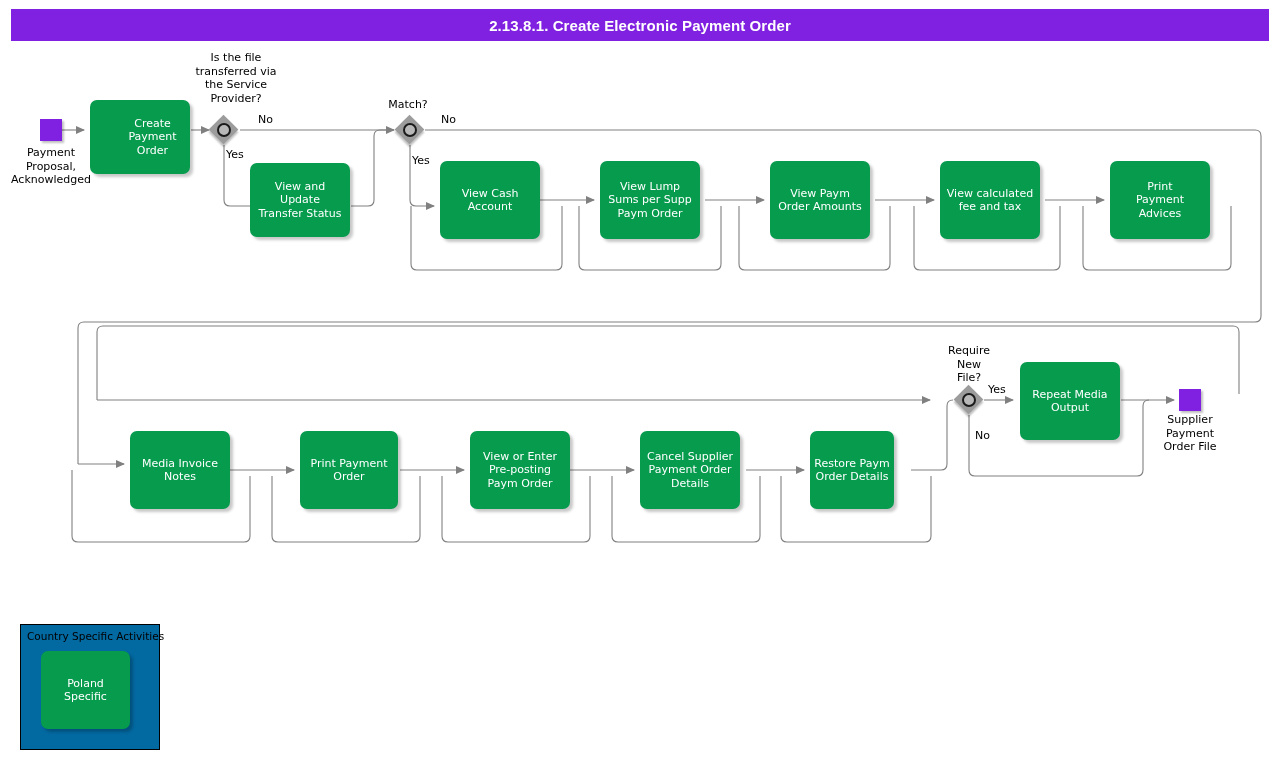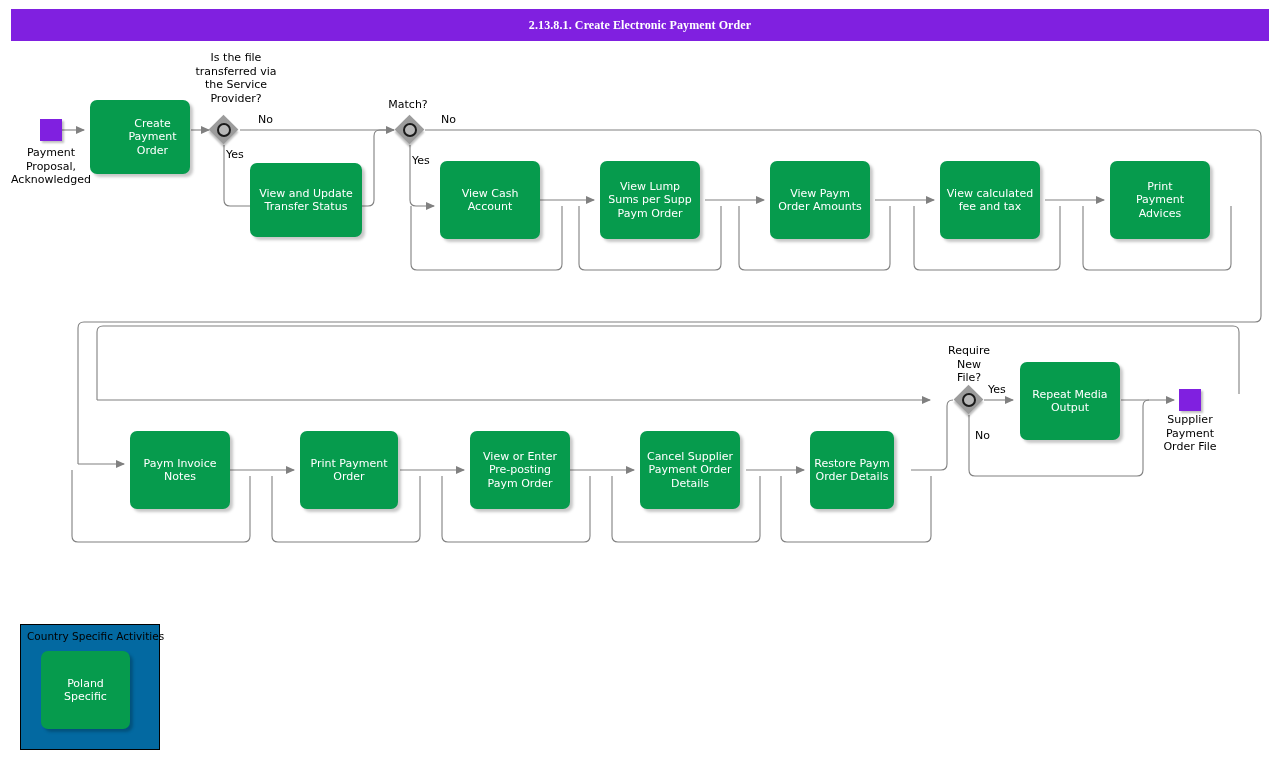--- a/index.html
+++ b/index.html
@@ -23,23 +23,23 @@
     top: 9px;
     width: 1258px;
     height: 32px;
     background: #8020e0;
     display: flex;
     align-items: center;
     justify-content: center;
   }
   #title-bar .title-text {
     color: #ffffff;
-    font-size: 12px;
+    font-size: 15px;
     font-weight: bold;
-    font-family: Liberation Serif, serif;
+    font-family: Liberation Sans, sans-serif;
     letter-spacing: 0.1px;
     white-space: nowrap;
   }
   
   #wires {
     position: absolute;
     left: 0; top: 0;
     width: 1280px;
     height: 760px;
     pointer-events: none;
@@ -259,21 +259,21 @@
 New
 File?</div>
   <div class="edge-label" style="left:988px; top:383px;">Yes</div>
   <div class="edge-label" style="left:975px; top:429px;">No</div>
 
   <div class="task" style="left:90px; top:100px; width:100px; height:74px;padding-left:29px;">
     <span class="task-label">Create Payment
 Order</span>
   </div>
 
-  <div class="task" style="left:250px; top:163px; width:112px; height:74px;">
+  <div class="task" style="left:250px; top:163px; width:100px; height:74px;">
     <span class="task-label">View and Update
 Transfer Status</span>
   </div>
 
   <div class="task" style="left:440px; top:161px; width:100px; height:78px;">
     <span class="task-label">View Cash
 Account</span>
   </div>
 
   <div class="task" style="left:600px; top:161px; width:100px; height:78px;">
@@ -292,21 +292,21 @@
 fee and tax</span>
   </div>
 
   <div class="task" style="left:1110px; top:161px; width:100px; height:78px;">
     <span class="task-label">Print
 Payment
 Advices</span>
   </div>
 
   <div class="task" style="left:130px; top:431px; width:100px; height:78px;">
-    <span class="task-label">Paym Invoice
+    <span class="task-label">Media Invoice
 Notes</span>
   </div>
 
   <div class="task" style="left:300px; top:431px; width:98px; height:78px;">
     <span class="task-label">Print Payment
 Order</span>
   </div>
 
   <div class="task" style="left:470px; top:431px; width:100px; height:78px;">
     <span class="task-label">View or Enter

